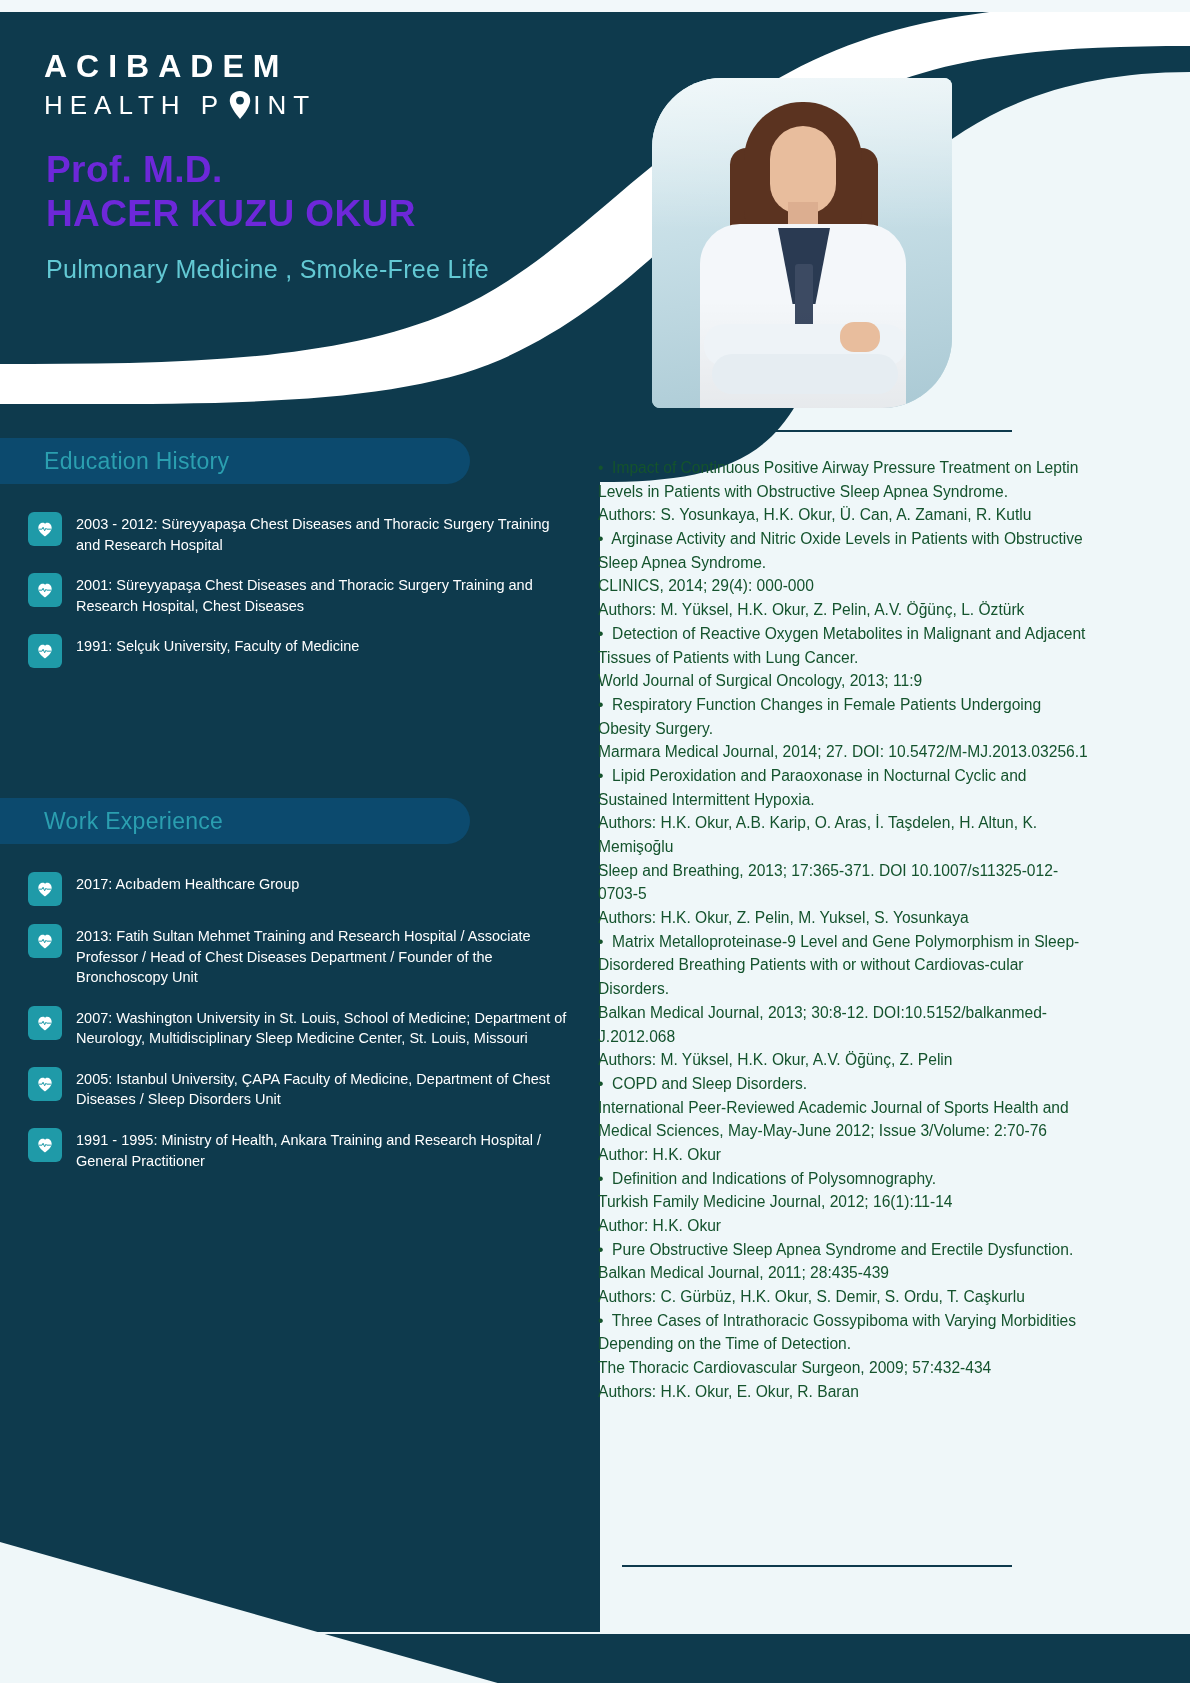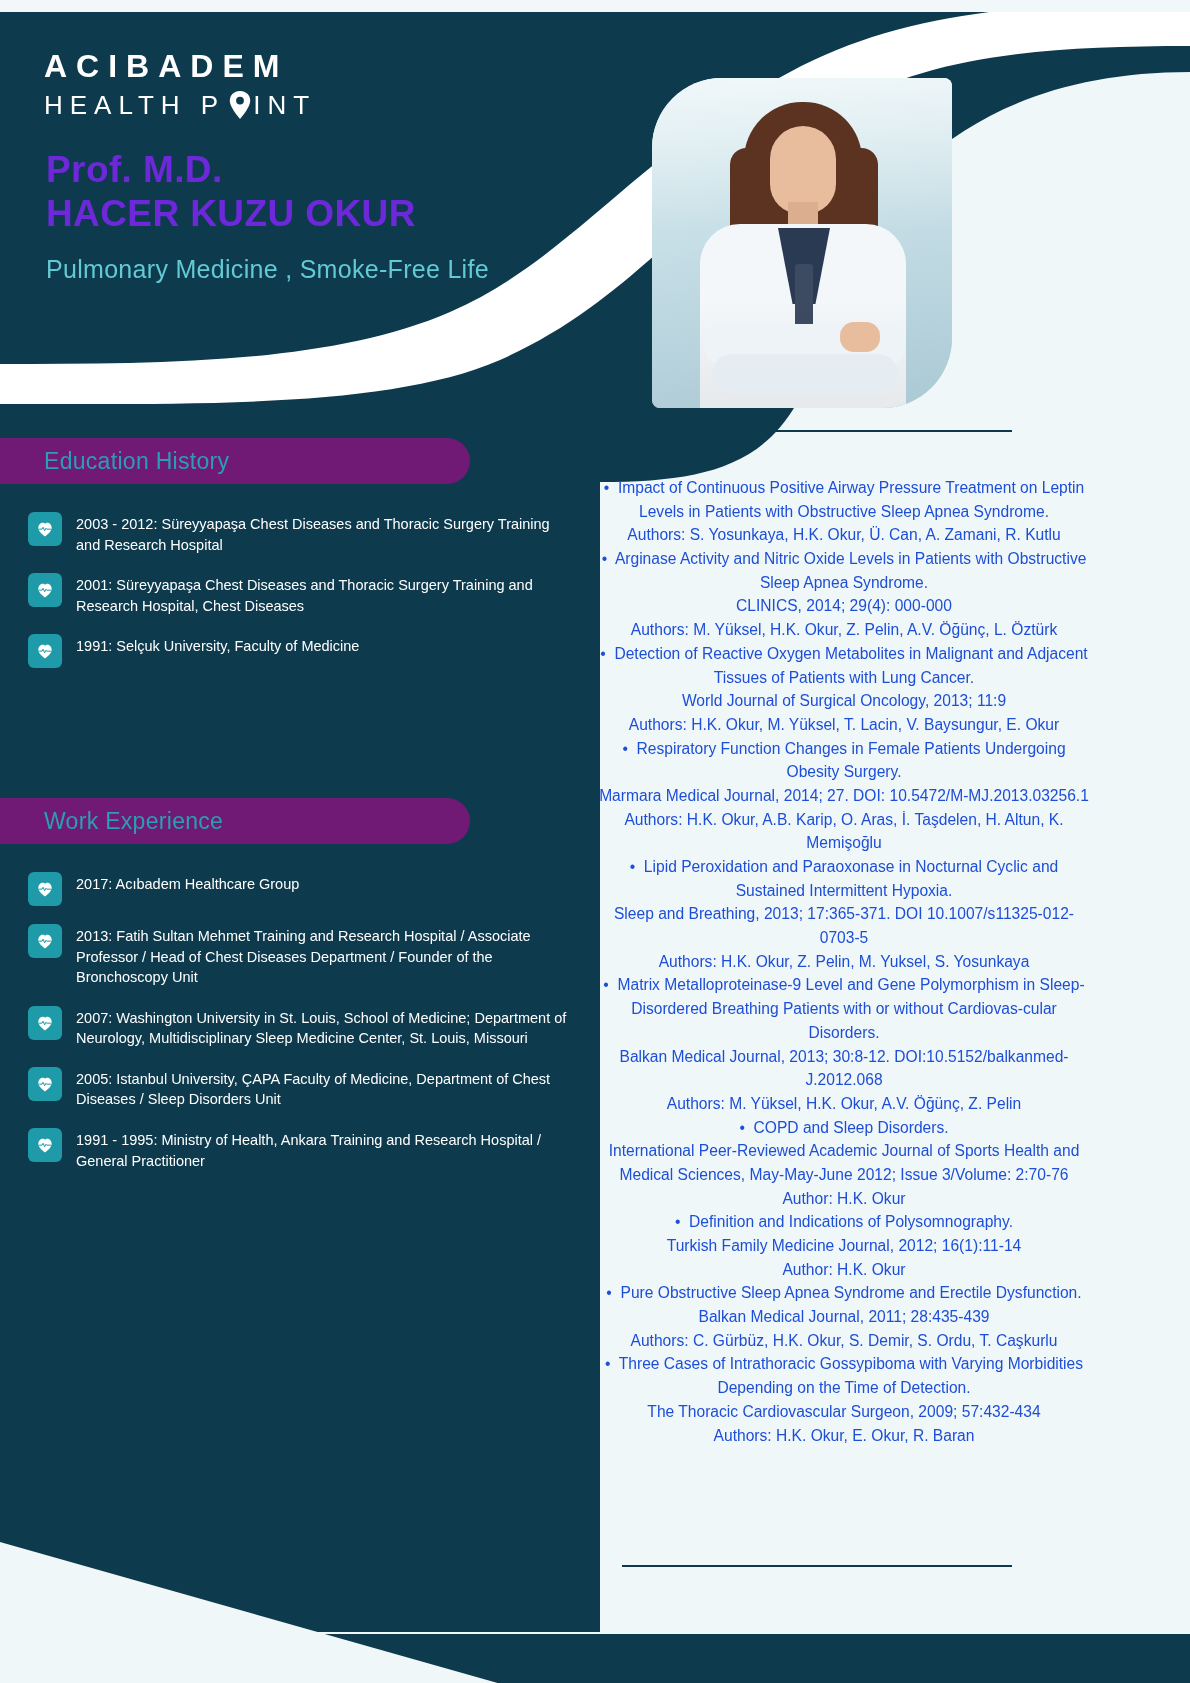--- a/index.html
+++ b/index.html
@@ -160,21 +160,21 @@
   .p-hand {
     position: absolute; left: 188px; top: 244px; width: 40px; height: 30px;
     background: #e8bd9d; border-radius: 14px;
   }
 
   
   .pill {
     position: absolute;
     height: 46px;
     left: 0;
-    background: #701a75;
+    background: #0c4a6e;
     border-radius: 0 24px 24px 0;
     display: flex;
     align-items: center;
     padding-left: 44px;
     width: 470px;
   }
   .pill span {
     color: #2b9fb0;
     font-size: 23px;
     letter-spacing: .3px;
@@ -212,26 +212,25 @@
   .rule {
     position: absolute;
     background: #0e3a4d;
     height: 2px;
   }
   #rule-top { left: 622px; top: 418px; width: 390px; }
   #rule-bottom { left: 622px; top: 1553px; width: 390px; }
 
   #publications {
     position: absolute;
-    left: 598px; top: 464px;
+    left: 598px; top: 444px;
     width: 492px;
-    color: #1d4ed8;
+    color: #14532d;
     font-size: 15.6px;
     line-height: 1.52;
-    text-align: center;
   }
   #publications .pub-line { white-space: pre-wrap; }
 </style>
 </head>
 <body>
 
 <div id="page">
 
   <div class="bg-dark-top"></div>
   <div class="bg-left-panel"></div>
@@ -379,25 +378,24 @@
 
   <div class="rule" id="rule-top"></div>
   <div id="publications">
       <div class="pub-line">•  Impact of Continuous Positive Airway Pressure Treatment on Leptin Levels in Patients with Obstructive Sleep Apnea Syndrome.</div>
       <div class="pub-line">Authors: S. Yosunkaya, H.K. Okur, Ü. Can, A. Zamani, R. Kutlu</div>
       <div class="pub-line">•  Arginase Activity and Nitric Oxide Levels in Patients with Obstructive Sleep Apnea Syndrome.</div>
       <div class="pub-line">CLINICS, 2014; 29(4): 000-000</div>
       <div class="pub-line">Authors: M. Yüksel, H.K. Okur, Z. Pelin, A.V. Öğünç, L. Öztürk</div>
       <div class="pub-line">•  Detection of Reactive Oxygen Metabolites in Malignant and Adjacent Tissues of Patients with Lung Cancer.</div>
       <div class="pub-line">World Journal of Surgical Oncology, 2013; 11:9</div>
-      <div class="pub-line">Authors: H.K. Okur, M. Yüksel, T. Lacin, V. Baysungur, E. Okur</div>
       <div class="pub-line">•  Respiratory Function Changes in Female Patients Undergoing Obesity Surgery.</div>
       <div class="pub-line">Marmara Medical Journal, 2014; 27. DOI: 10.5472/M-MJ.2013.03256.1</div>
+      <div class="pub-line">•  Lipid Peroxidation and Paraoxonase in Nocturnal Cyclic and Sustained Intermittent Hypoxia.</div>
       <div class="pub-line">Authors: H.K. Okur, A.B. Karip, O. Aras, İ. Taşdelen, H. Altun, K. Memişoğlu</div>
-      <div class="pub-line">•  Lipid Peroxidation and Paraoxonase in Nocturnal Cyclic and Sustained Intermittent Hypoxia.</div>
       <div class="pub-line">Sleep and Breathing, 2013; 17:365-371. DOI 10.1007/s11325-012-0703-5</div>
       <div class="pub-line">Authors: H.K. Okur, Z. Pelin, M. Yuksel, S. Yosunkaya</div>
       <div class="pub-line">•  Matrix Metalloproteinase-9 Level and Gene Polymorphism in Sleep-Disordered Breathing Patients with or without Cardiovas-cular Disorders.</div>
       <div class="pub-line">Balkan Medical Journal, 2013; 30:8-12. DOI:10.5152/balkanmed-J.2012.068</div>
       <div class="pub-line">Authors: M. Yüksel, H.K. Okur, A.V. Öğünç, Z. Pelin</div>
       <div class="pub-line">•  COPD and Sleep Disorders.</div>
       <div class="pub-line">International Peer-Reviewed Academic Journal of Sports Health and Medical Sciences, May-May-June 2012; Issue 3/Volume: 2:70-76  Author: H.K. Okur</div>
       <div class="pub-line">•  Definition and Indications of Polysomnography.</div>
       <div class="pub-line">Turkish Family Medicine Journal, 2012; 16(1):11-14</div>
       <div class="pub-line">Author: H.K. Okur</div>

